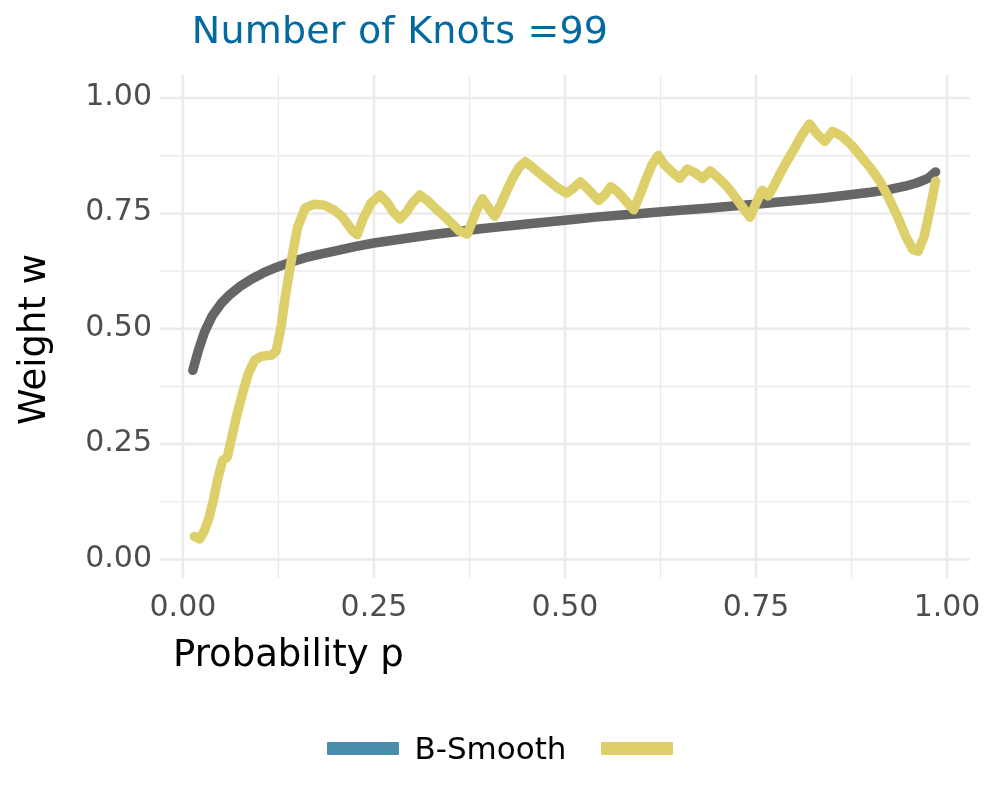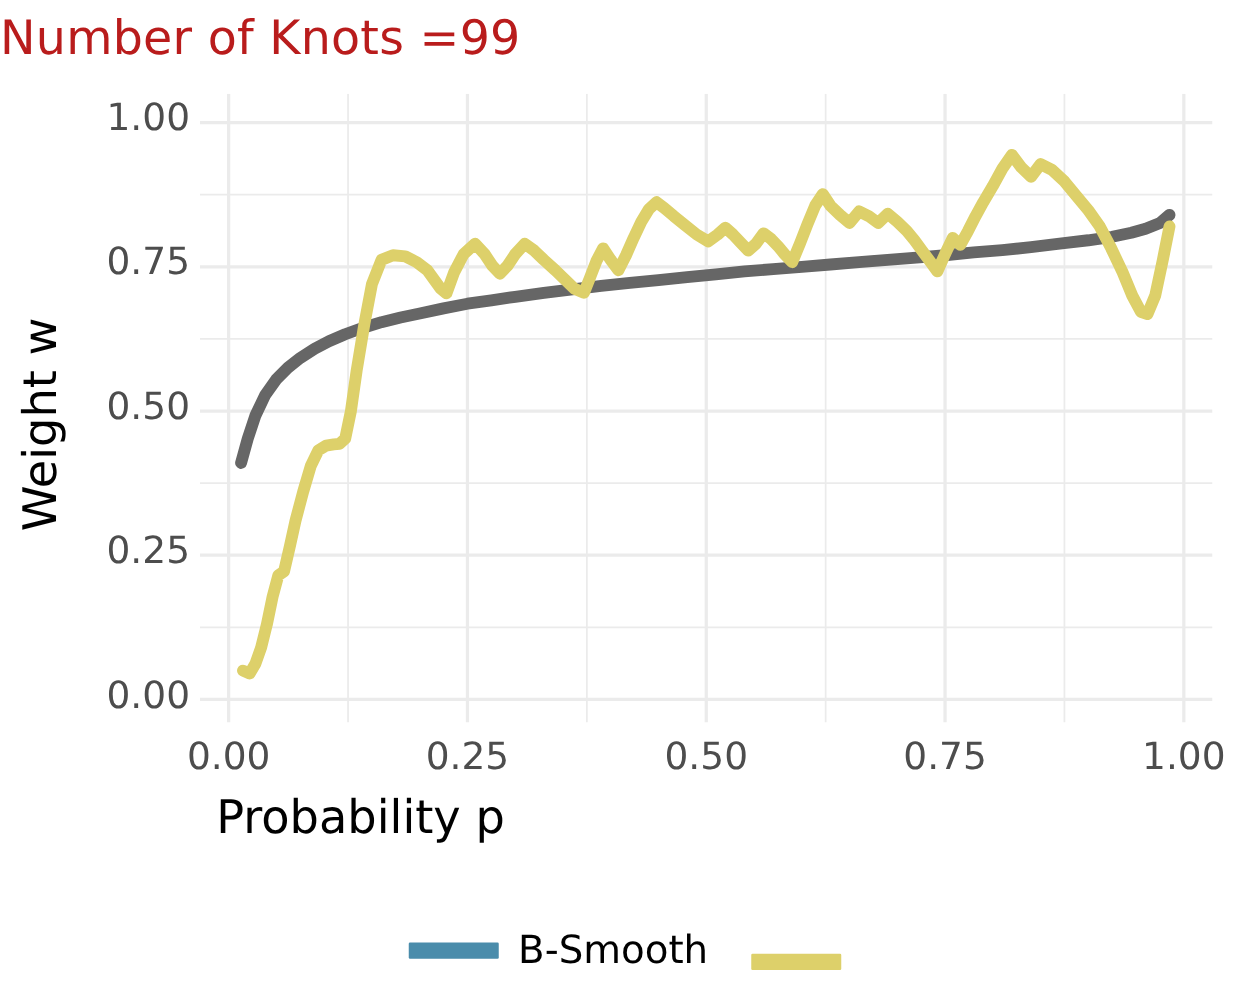--- a/index.html
+++ b/index.html
@@ -19,22 +19,23 @@
     height: 800px;
     background: #ffffff;
   }
 
   
   #chart-title {
     position: absolute;
     left: 0;
     top: 8px;
     width: 800px;
+    text-align: center;
     font-size: 38px;
-    color: #b91c1c;
+    color: #0369a1;
     letter-spacing: 0.2px;
     white-space: pre;
   }
 
   
   #y-axis-title {
     position: absolute;
     left: -118px;
     top: 318px;
     width: 300px;
@@ -105,21 +106,21 @@
 
   
   #legend {
     position: absolute;
     left: 0;
     top: 720px;
     width: 1000px;
     height: 56px;
     display: flex;
     flex-direction: row;
-    align-items: flex-end;
+    align-items: center;
     justify-content: center;
     gap: 34px;
   }
   .legend-item {
     display: flex;
     flex-direction: row;
     align-items: center;
     gap: 15px;
   }
   .legend-key {

